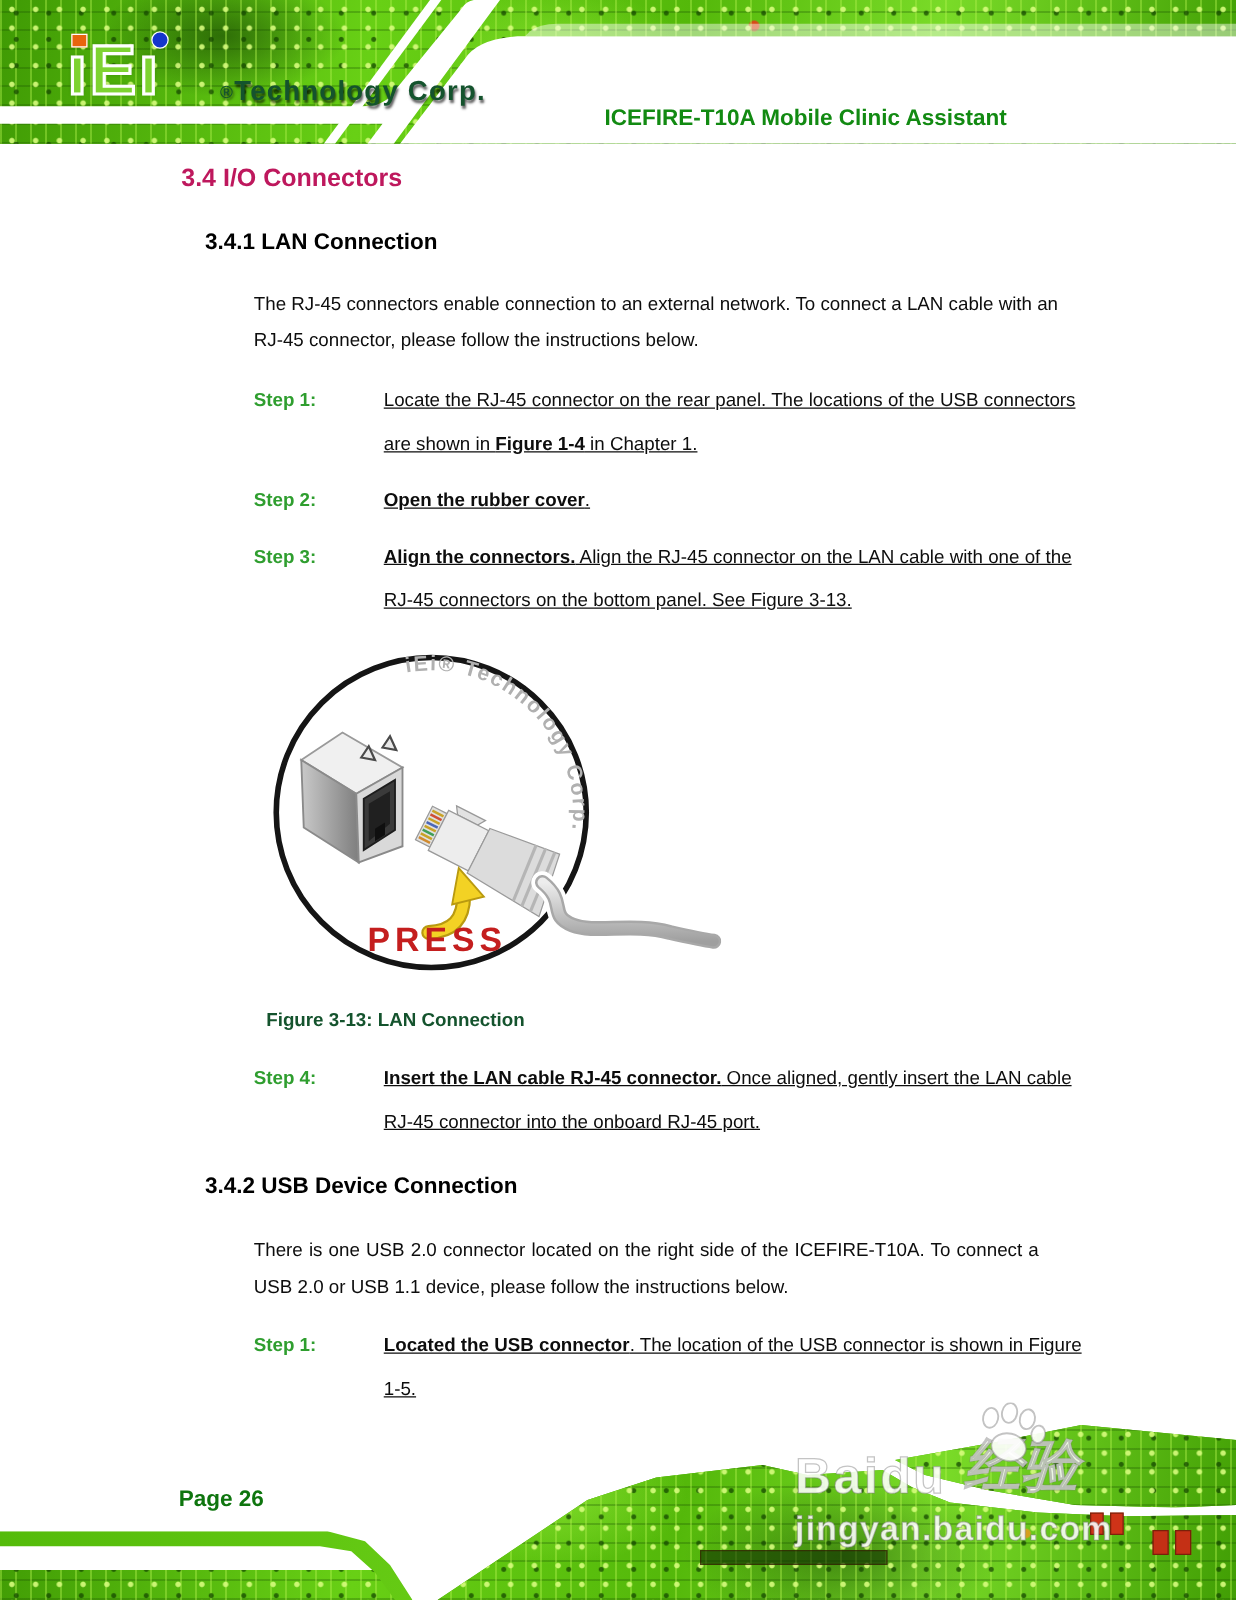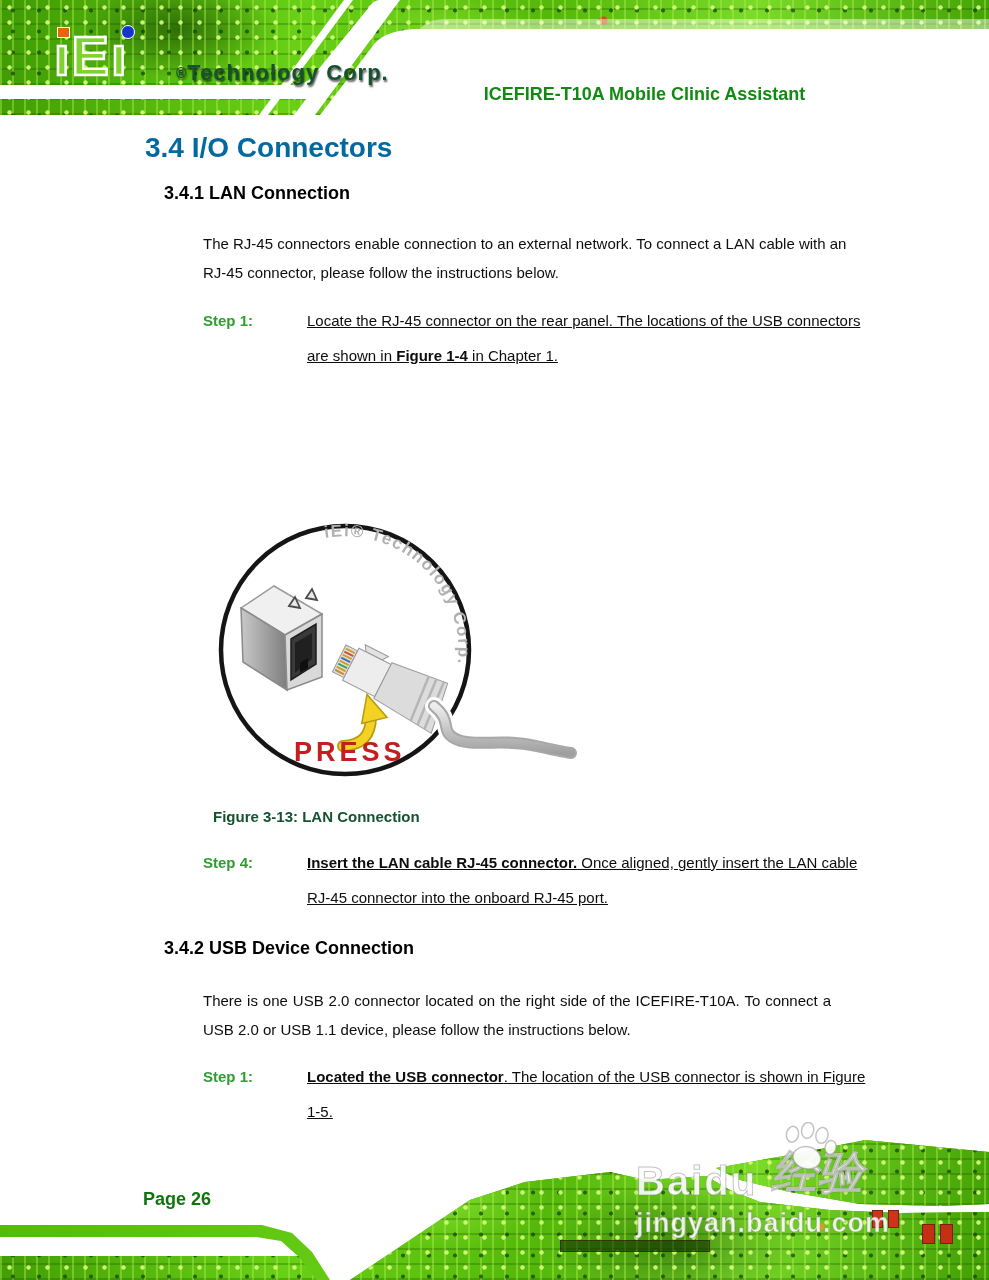--- a/index.html
+++ b/index.html
@@ -36,21 +36,21 @@
                background:#e8640e; border:1px solid #fff; }
   .logo-dot-blue { position:absolute; left:121px; top:25px; width:14px; height:14px;
                border-radius:50%; background:#1536cc; border:1px solid #fff; }
   .logo-sub { position:absolute; left:176px; top:60px; font-size:22px; font-weight:bold;
               color:#14532d; text-shadow:1px 2px 2px rgba(0,0,0,.65); letter-spacing:1px; }
   .logo-sub .reg { font-size:14px; vertical-align:2px; }
   .doc-title { position:absolute; left:400px; top:84px; width:489px; text-align:center;
                font-size:18px; font-weight:bold; color:#128a12; }
 
   
-  .h1 { position:absolute; left:145px; top:132px; font-size:28px; font-weight:bold; color:#0369a1; }
+  .h1 { position:absolute; left:145px; top:132px; font-size:20px; font-weight:bold; color:#be185d; }
   .h2 { position:absolute; font-size:18px; font-weight:bold; color:#000; }
   .para { position:absolute; left:203px; font-size:15px; line-height:29px; color:#0d0d0d; }
   .step { position:absolute; left:203px; width:648px; font-size:15px; color:#0d0d0d; }
   .step-label { position:absolute; left:0; top:0; font-weight:bold; color:#2f9e2f; line-height:35px; }
   .step-text { display:block; margin-left:104px; width:565px; line-height:35px;text-decoration:underline; }
   .caption { position:absolute; left:213px; top:808px; font-size:15px; font-weight:bold; color:#14532d; }
   .justify { text-align:justify; }
 
   
   .figure-wrap { position:absolute; left:212px; top:510px; width:365px; height:285px; }
@@ -103,21 +103,29 @@
   <h1 class="h1">3.4 I/O Connectors</h1>
   <h2 class="h2" style="left:164px; top:183px;">3.4.1 LAN Connection</h2>
 
   <p class="para" style="top:229px; width:652px;">The RJ-45 connectors enable connection to an external network. To connect a LAN cable with an RJ-45 connector, please follow the instructions below.</p>
 
   <div class="step" style="top:303px;">
     <span class="step-label">Step 1:</span>
     <span class="step-text"><span>Locate the RJ-45 connector on the rear panel. The locations of the USB connectors are shown in </span><b>Figure 1-4</b><span> in Chapter 1.</span></span>
   </div>
 
-
+  <div class="step" style="top:383px;">
+    <span class="step-label">Step 2:</span>
+    <span class="step-text"><span></span><b>Open the rubber cover</b><span>.</span></span>
+  </div>
+
+  <div class="step" style="top:428px;">
+    <span class="step-label">Step 3:</span>
+    <span class="step-text"><span></span><b>Align the connectors.</b><span> Align the RJ-45 connector on the LAN cable with one of the RJ-45 connectors on the bottom panel. See Figure 3-13.</span></span>
+  </div>
 
   <div class="figure-wrap">
     <svg viewBox="0 0 365 285" width="365" height="285">
       <defs>
         <path id="arcP" d="M113,28 A114,114 0 0 1 236,188" fill="none"></path>
         <linearGradient id="gLeft" x1="0" y1="0" x2="1" y2="0">
           <stop offset="0" stop-color="#c9c9c9"></stop>
             <stop offset="1" stop-color="#7e7e7e"></stop>
         </linearGradient>
         <linearGradient id="gCable" x1="0" y1="0" x2="0" y2="1">

